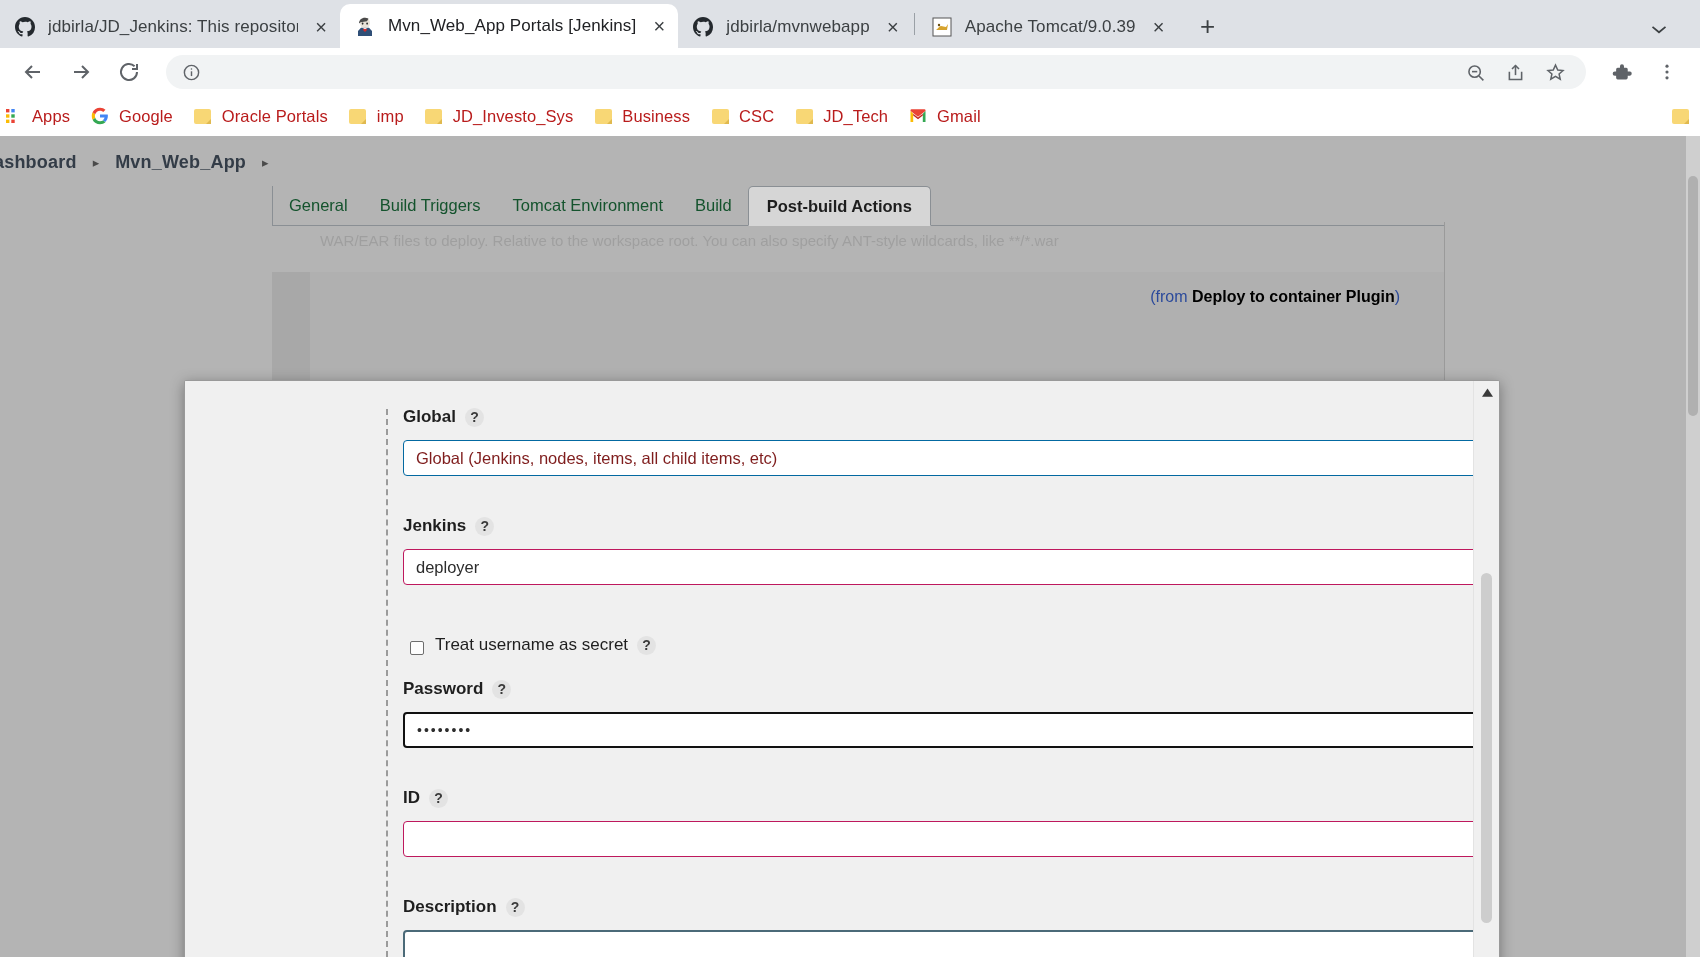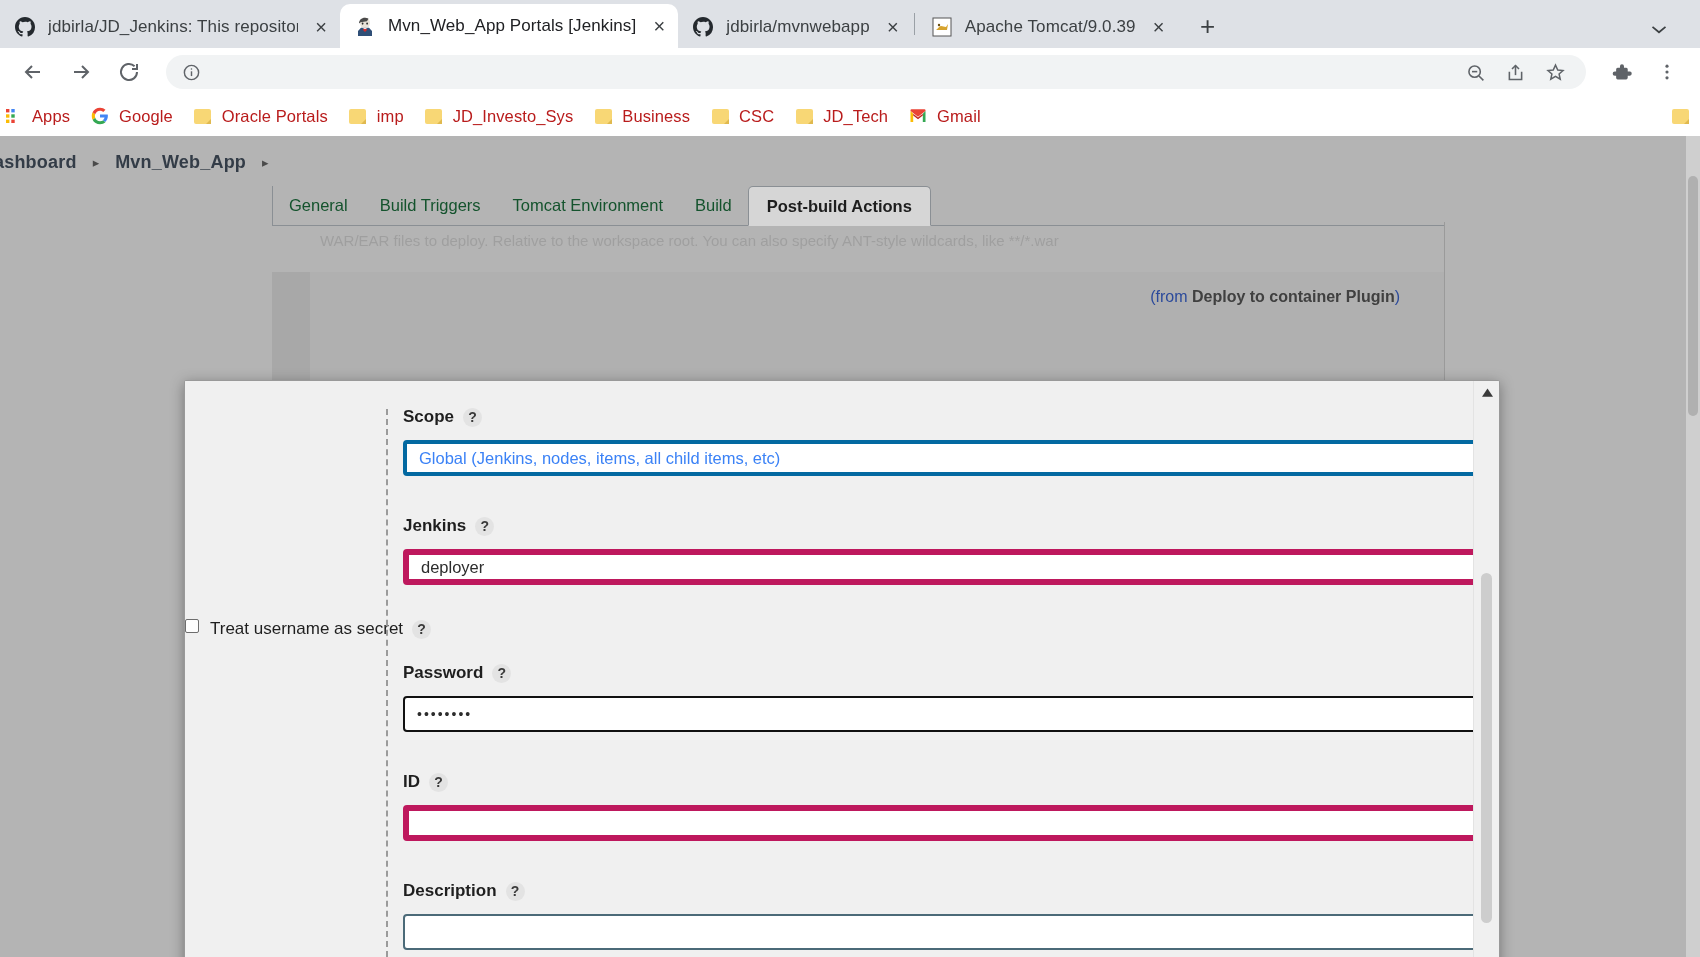--- a/index.html
+++ b/index.html
@@ -150,21 +150,21 @@
   }
   .bg-hint {
     position: absolute; left: 56px; top: 46px; right: 0;
     font-size: 15px; color: #8f8f8f; white-space: nowrap; overflow: hidden;
     opacity: 0.55;
   }
   .bg-plugin {
     position: absolute; right: 44px; top: 102px;
     font-size: 16px; color: #2b4a9b; white-space: nowrap;
   }
-  .bg-plugin .lnk { color: #404040; font-weight: bold; }
+  .bg-plugin .lnk { color: #000000; font-weight: bold; }
   .bg-grey-col {
     position: absolute; left: 8px; top: 86px; width: 38px; bottom: 0;
     background: #a8a8a8;
   }
   .bg-white-col {
     position: absolute; left: 46px; top: 86px; right: 0; bottom: 0;
     background: #b0b0b0;
   }
   .add-container-btn {
     position: absolute; left: 52px; bottom: 0; width: 232px; height: 38px;
@@ -208,41 +208,41 @@
     display: flex; align-items: center; margin-bottom: 13px;
   }
   .help-badge {
     display: inline-flex; align-items: center; justify-content: center;
     width: 19px; height: 19px; border-radius: 50%;
     background: #e3e3e3; color: #3a3a3a;
     font-size: 14px; font-weight: bold; margin-left: 9px;
   }
   .txt-input {
     width: 1150px; height: 36px; background: #fff;
-    border: 6px solid #be185d; border-radius: 4px;
+    border: 1px solid #be185d; border-radius: 4px;
     font-size: 16.5px; color: #2d2d2d; padding: 0 12px;
     font-family: "Liberation Sans", sans-serif;
     display: flex; align-items: center;
   }
   .txt-input.focus-dark {
     border: 2px solid #111; height: 36px;
     letter-spacing: 2px; font-size: 14px;
   }
   .txt-input.focus-teal { border: 2px solid #4b6a78; }
   .select-input {
     width: 1150px; height: 36px; background: #fff;
-    border: 4px solid #0369a1; border-radius: 4px;
-    font-size: 16.5px; color: #3b82f6; padding: 0 12px;
+    border: 1px solid #0369a1; border-radius: 4px;
+    font-size: 16.5px; color: #7f1d1d; padding: 0 12px;
     display: flex; align-items: center;
   }
   .gap-lg { height: 40px; }
   .gap-md { height: 34px; }
   .gap-sm { height: 24px; }
   .check-row {
-    display: flex; align-items: flex-start; 
+    display: flex; align-items: flex-end; padding-left: 225px; margin-top: 16px;
   }
   .checkbox {
     width: 14px; height: 14px; border: 1px solid #6d6d6d;
     background: #fdfdfd; border-radius: 2px; flex: 0 0 14px;
   }
   .check-label {
     font-size: 17px; color: #1f1f1f; margin-left: 11px;
     display: flex; align-items: center;
   }
 
@@ -539,21 +539,21 @@
       <div class="page-thumb"></div>
     </div>
 
     <div class="modal-shadow">
 
       <div class="modal-body">
         <div class="nest-line"></div>
 
         <div class="field-block">
           <div class="fld-label">
-            <span>Scope</span>
+            <span>Global</span>
             <span class="help-badge">?</span>
           </div>
           <div class="select-input">
             <span>Global (Jenkins, nodes, items, all child items, etc)</span>
 
           </div>
         </div>
 
         <div class="gap-lg"></div>
 

